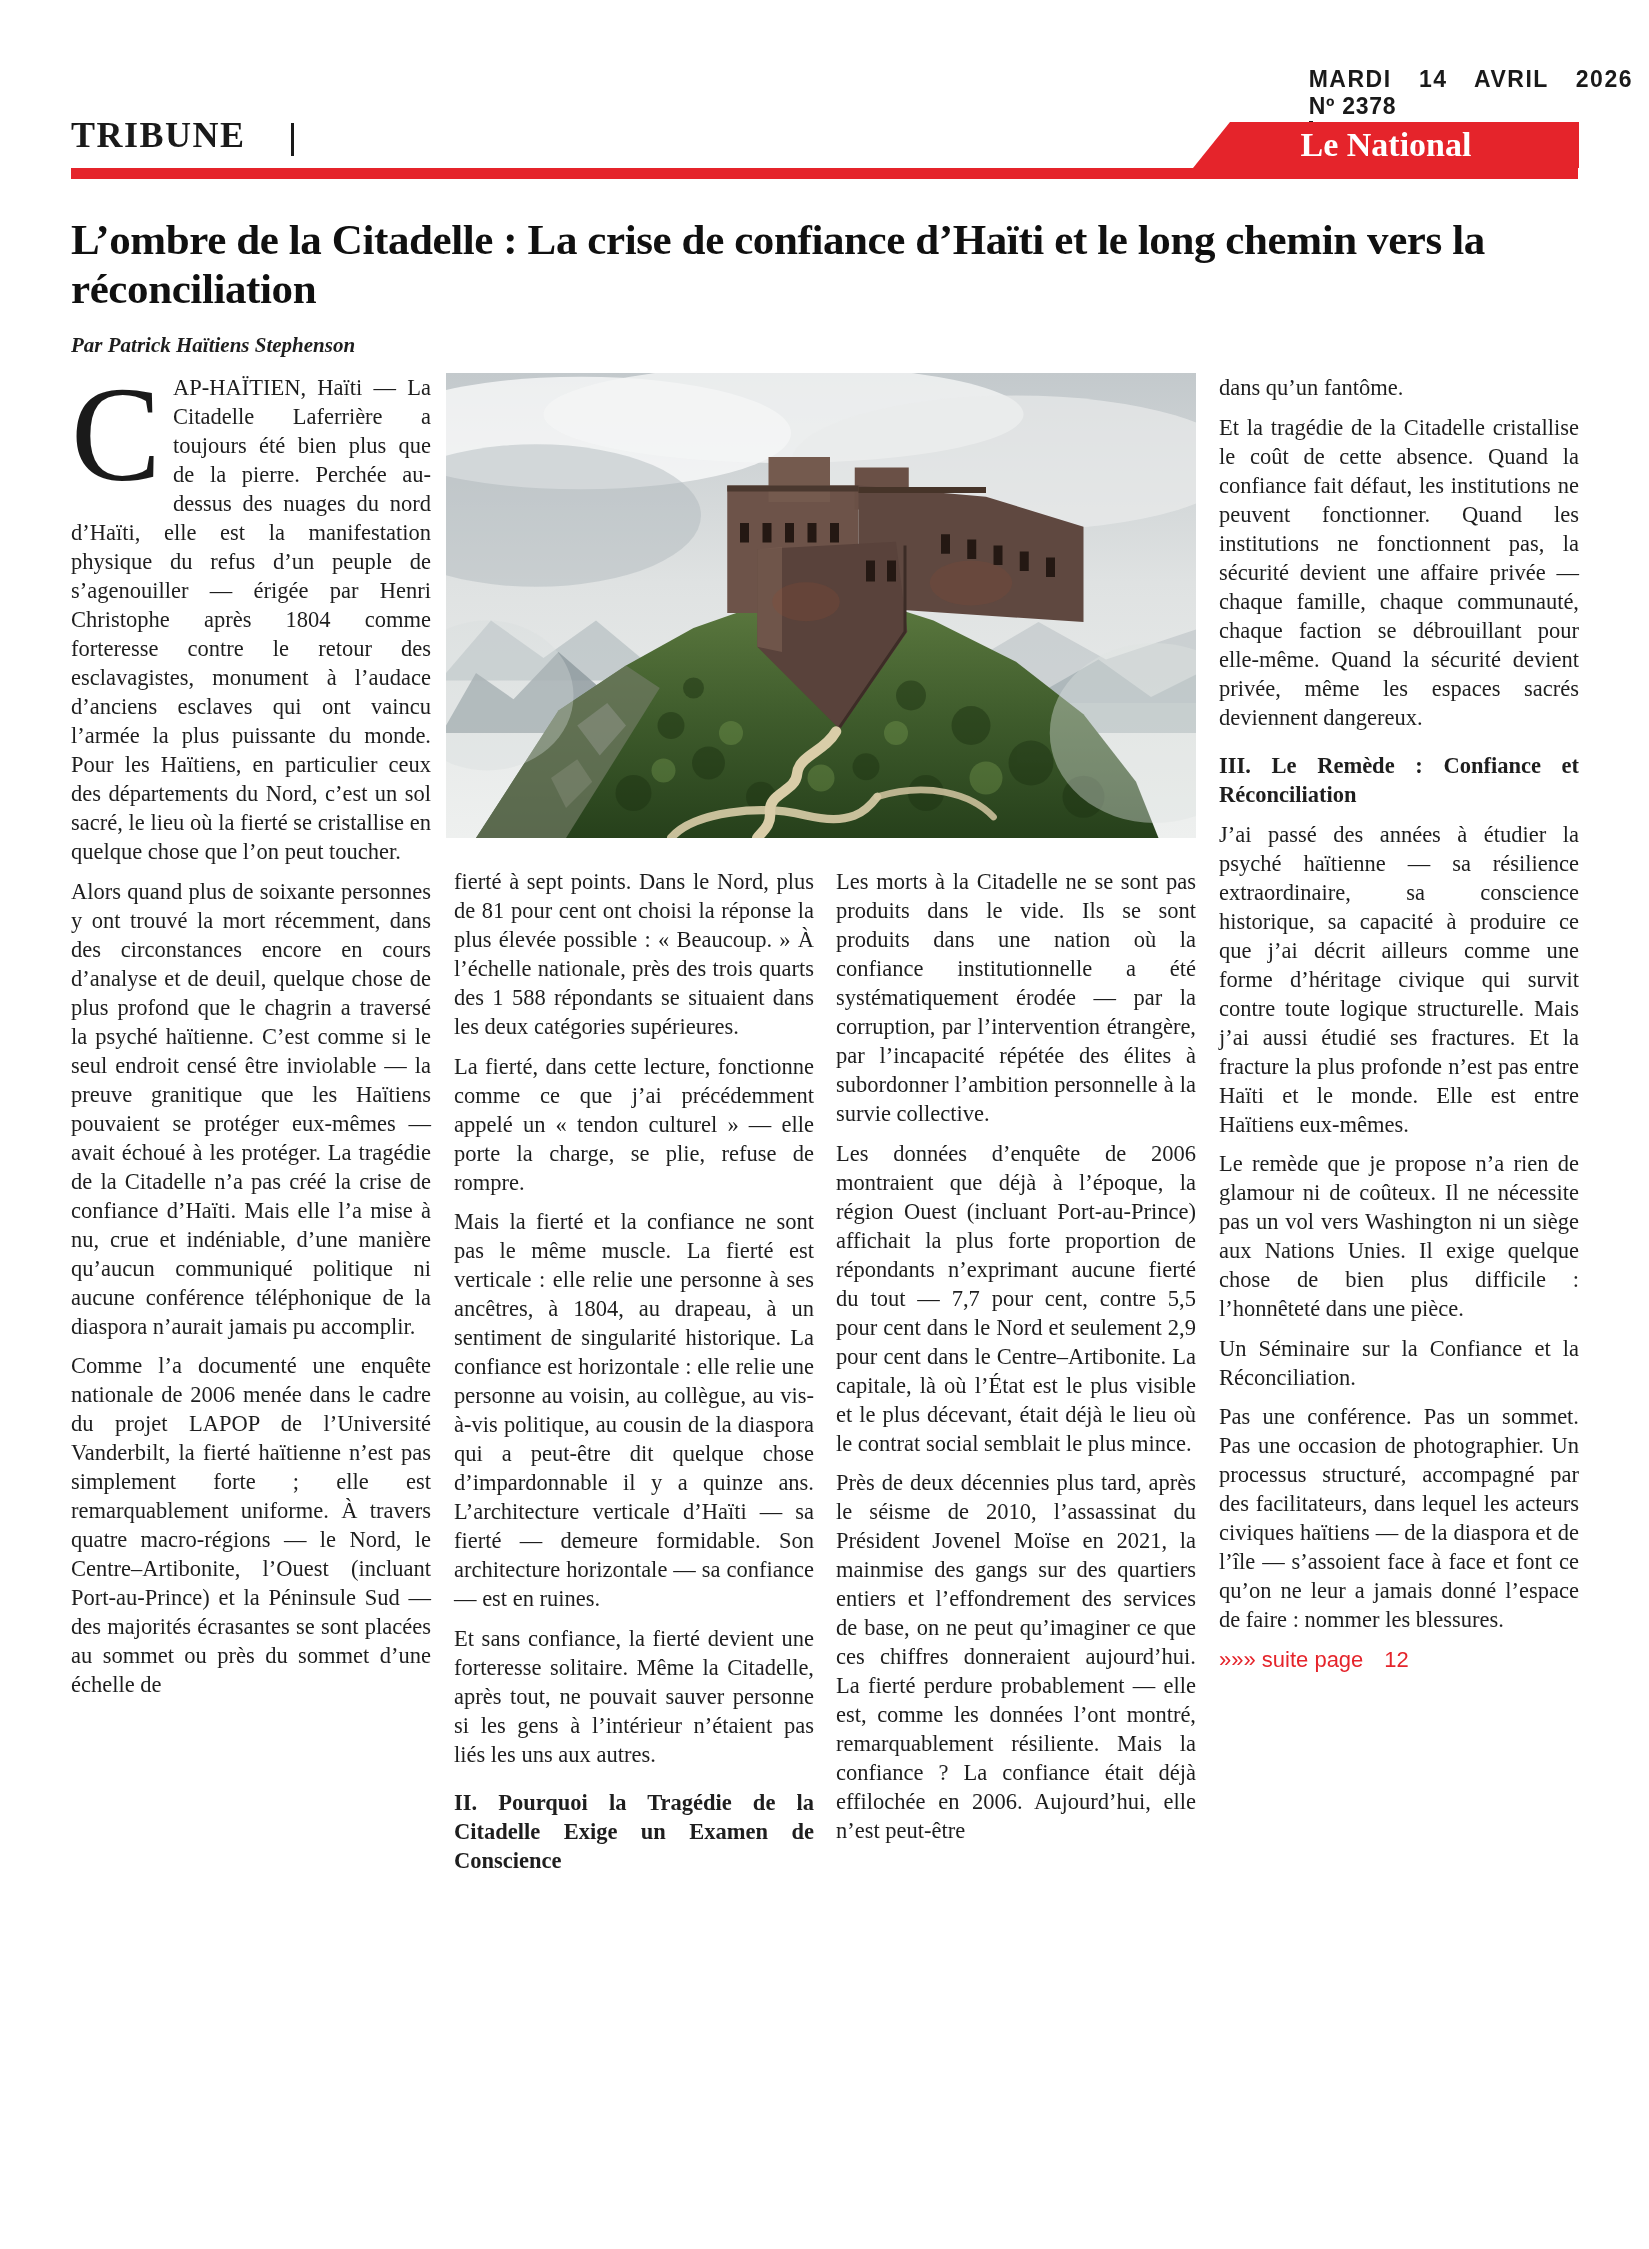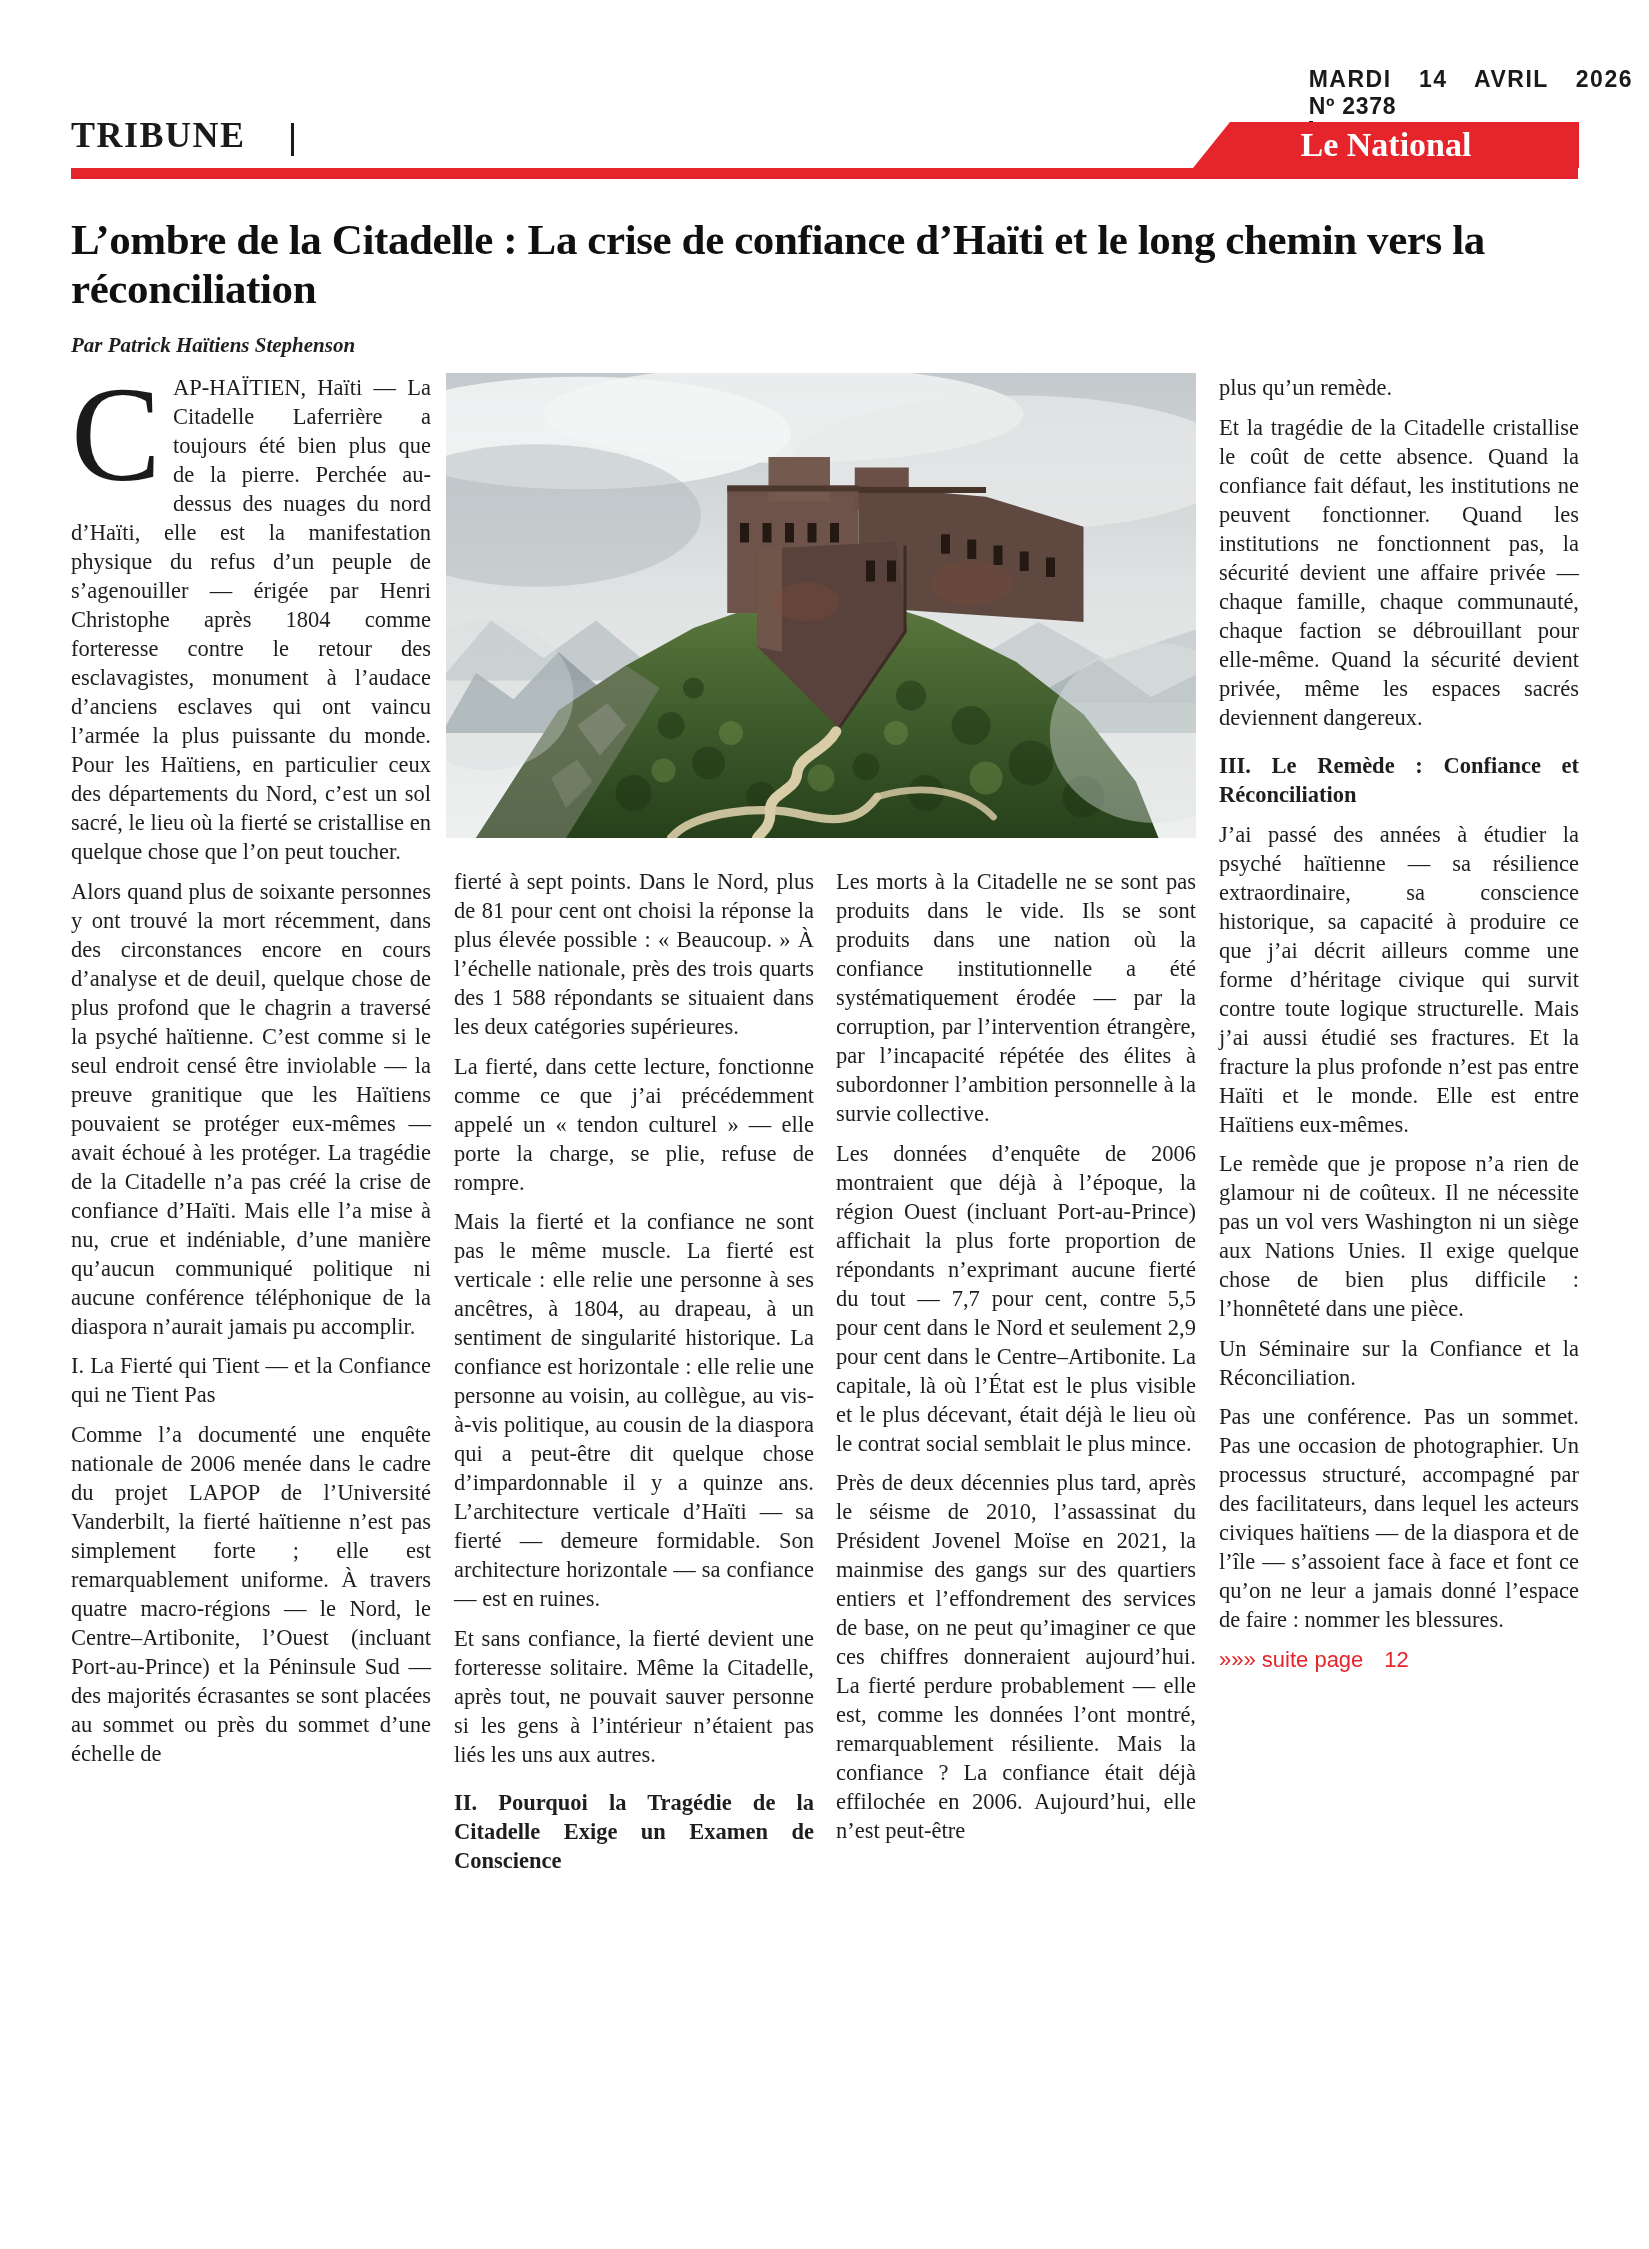--- a/index.html
+++ b/index.html
@@ -173,40 +173,39 @@
     <path d="M520,478 C505,505 470,510 468,535 C466,558 430,560 432,585 C434,605 420,612 415,620" stroke="#d9cda8" stroke-width="14" fill="none" stroke-linecap="round"></path>
     <path d="M300,620 C330,585 420,575 480,590 C540,604 560,585 575,565" stroke="#d9cda8" stroke-width="11" fill="none" stroke-linecap="round" opacity="0.9"></path>
     <path d="M575,565 C640,545 700,560 730,592" stroke="#d3c7a2" stroke-width="9" fill="none" stroke-linecap="round" opacity="0.85"></path>
     <ellipse cx="945" cy="480" rx="140" ry="120" fill="#dfe3e2" opacity="0.4"></ellipse>
     <ellipse cx="55" cy="430" rx="115" ry="100" fill="#d8dcdc" opacity="0.35"></ellipse>
   </svg>
 
   <div class="col col1">
     <p><span class="dropcap">C</span><span>AP-HAÏTIEN, Haïti — La Citadelle Laferrière a toujours été bien plus que de la pierre. Perchée au-dessus des nuages du nord d’Haïti, elle est la manifestation physique du refus d’un peuple de s’agenouiller — érigée par Henri Christophe après 1804 comme forteresse contre le retour des esclavagistes, monument à l’audace d’anciens esclaves qui ont vaincu l’armée la plus puissante du monde. Pour les Haïtiens, en particulier ceux des départements du Nord, c’est un sol sacré, le lieu où la fierté se cristallise en quelque chose que l’on peut toucher.</span></p>
     <p>Alors quand plus de soixante personnes y ont trouvé la mort récemment, dans des circonstances encore en cours d’analyse et de deuil, quelque chose de plus profond que le chagrin a traversé la psyché haïtienne. C’est comme si le seul endroit censé être inviolable — la preuve granitique que les Haïtiens pouvaient se protéger eux-mêmes — avait échoué à les protéger. La tragédie de la Citadelle n’a pas créé la crise de confiance d’Haïti. Mais elle l’a mise à nu, crue et indéniable, d’une manière qu’aucun communiqué politique ni aucune conférence téléphonique de la diaspora n’aurait jamais pu accomplir.</p>
-    <p class="section-heading">I. La Fierté qui Tient — et la Confiance qui ne Tient Pas</p>
     <p>Comme l’a documenté une enquête nationale de 2006 menée dans le cadre du projet LAPOP de l’Université Vanderbilt, la fierté haïtienne n’est pas simplement forte ; elle est remarquablement uniforme. À travers quatre macro-régions — le Nord, le Centre–Artibonite, l’Ouest (incluant Port-au-Prince) et la Péninsule Sud — des majorités écrasantes se sont placées au sommet ou près du sommet d’une échelle de</p>
   </div>
 
   <div class="col col2">
     <p>fierté à sept points. Dans le Nord, plus de 81 pour cent ont choisi la réponse la plus élevée possible : « Beaucoup. » À l’échelle nationale, près des trois quarts des 1 588 répondants se situaient dans les deux catégories supérieures.</p>
     <p>La fierté, dans cette lecture, fonctionne comme ce que j’ai précédemment appelé un « tendon culturel » — elle porte la charge, se plie, refuse de rompre.</p>
     <p>Mais la fierté et la confiance ne sont pas le même muscle. La fierté est verticale : elle relie une personne à ses ancêtres, à 1804, au drapeau, à un sentiment de singularité historique. La confiance est horizontale : elle relie une personne au voisin, au collègue, au vis-à-vis politique, au cousin de la diaspora qui a peut-être dit quelque chose d’impardonnable il y a quinze ans. L’architecture verticale d’Haïti — sa fierté — demeure formidable. Son architecture horizontale — sa confiance — est en ruines.</p>
     <p>Et sans confiance, la fierté devient une forteresse solitaire. Même la Citadelle, après tout, ne pouvait sauver personne si les gens à l’intérieur n’étaient pas liés les uns aux autres.</p>
     <p class="section-heading bold">II. Pourquoi la Tragédie de la Citadelle Exige un Examen de Conscience</p>
   </div>
 
   <div class="col col3">
     <p>Les morts à la Citadelle ne se sont pas produits dans le vide. Ils se sont produits dans une nation où la confiance institutionnelle a été systématiquement érodée — par la corruption, par l’intervention étrangère, par l’incapacité répétée des élites à subordonner l’ambition personnelle à la survie collective.</p>
     <p>Les données d’enquête de 2006 montraient que déjà à l’époque, la région Ouest (incluant Port-au-Prince) affichait la plus forte proportion de répondants n’exprimant aucune fierté du tout — 7,7 pour cent, contre 5,5 pour cent dans le Nord et seulement 2,9 pour cent dans le Centre–Artibonite. La capitale, là où l’État est le plus visible et le plus décevant, était déjà le lieu où le contrat social semblait le plus mince.</p>
     <p>Près de deux décennies plus tard, après le séisme de 2010, l’assassinat du Président Jovenel Moïse en 2021, la mainmise des gangs sur des quartiers entiers et l’effondrement des services de base, on ne peut qu’imaginer ce que ces chiffres donneraient aujourd’hui. La fierté perdure probablement — elle est, comme les données l’ont montré, remarquablement résiliente. Mais la confiance ? La confiance était déjà effilochée en 2006. Aujourd’hui, elle n’est peut-être</p>
   </div>
 
   <div class="col col4">
-    <p>plus qu’un remède.</p>
+    <p>dans qu’un fantôme.</p>
     <p>Et la tragédie de la Citadelle cristallise le coût de cette absence. Quand la confiance fait défaut, les institutions ne peuvent fonctionner. Quand les institutions ne fonctionnent pas, la sécurité devient une affaire privée — chaque famille, chaque communauté, chaque faction se débrouillant pour elle-même. Quand la sécurité devient privée, même les espaces sacrés deviennent dangereux.</p>
     <p class="section-heading bold">III. Le Remède : Confiance et Réconciliation</p>
     <p>J’ai passé des années à étudier la psyché haïtienne — sa résilience extraordinaire, sa conscience historique, sa capacité à produire ce que j’ai décrit ailleurs comme une forme d’héritage civique qui survit contre toute logique structurelle. Mais j’ai aussi étudié ses fractures. Et la fracture la plus profonde n’est pas entre Haïti et le monde. Elle est entre Haïtiens eux-mêmes.</p>
     <p>Le remède que je propose n’a rien de glamour ni de coûteux. Il ne nécessite pas un vol vers Washington ni un siège aux Nations Unies. Il exige quelque chose de bien plus difficile : l’honnêteté dans une pièce.</p>
     <p>Un Séminaire sur la Confiance et la Réconciliation.</p>
     <p>Pas une conférence. Pas un sommet. Pas une occasion de photographier. Un processus structuré, accompagné par des facilitateurs, dans lequel les acteurs civiques haïtiens — de la diaspora et de l’île — s’assoient face à face et font ce qu’on ne leur a jamais donné l’espace de faire : nommer les blessures.</p>
     <div class="continuation">
       <span>»»» suite page</span><span class="pref">12</span>
     </div>
   </div>

